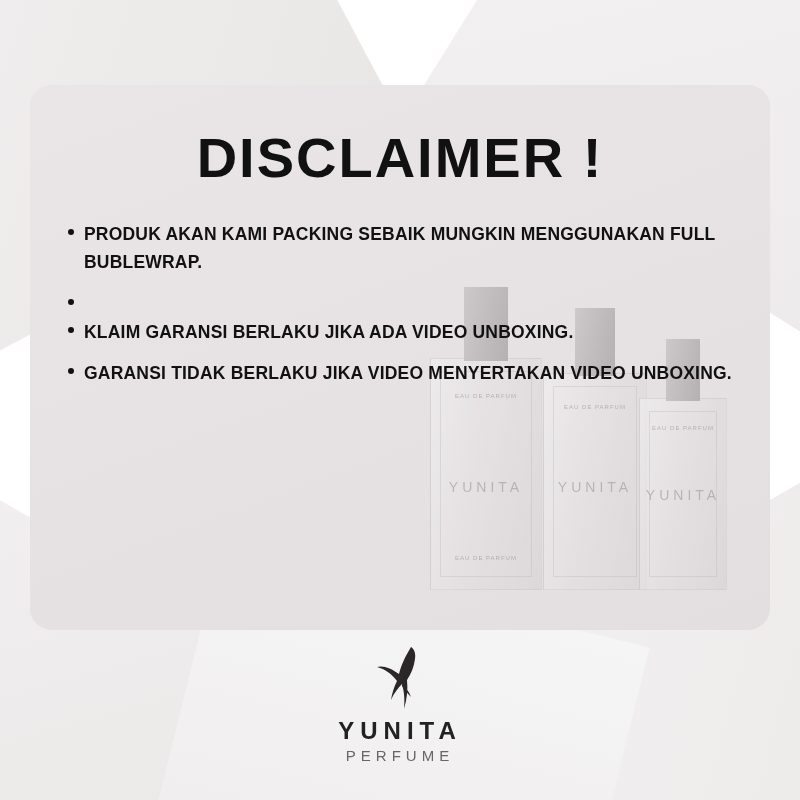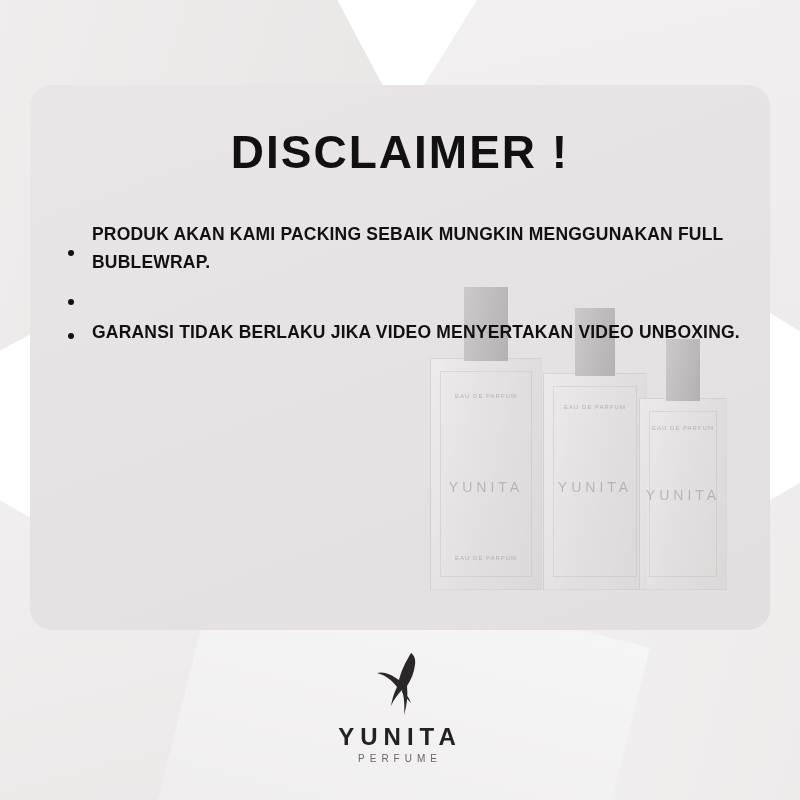--- a/index.html
+++ b/index.html
@@ -125,38 +125,37 @@
   .bottle-b .cap { top: -66px; width: 40px; height: 68px; }
   .bottle-c { left: 214px; width: 86px; height: 190px; }
   .bottle-c .cap { top: -60px; width: 34px; height: 62px; }
 
   
   .title {
     position: absolute;
     top: 40px;
     left: 0; right: 0;
     text-align: center;
-    font-size: 46px;
+    font-size: 56px;
     font-weight: bold;
     letter-spacing: 2px;
     color: #111111;
   }
 
   
   .bullets {
     position: absolute;
     top: 135px;
     left: 38px;
     right: 28px;
   }
   .bullet-row {
     display: flex;
-    align-items: center;
+    align-items: flex-start;
     margin-bottom: 13px;
-    gap: 8px;
   }
   .bullet-dot {
     flex: 0 0 auto;
     width: 6px;
     height: 6px;
     border-radius: 50%;
     background: #111111;
     margin-top: 9px;
     margin-right: 10px;
   }
@@ -182,21 +181,21 @@
   }
   .logo-name {
     font-size: 24px;
     font-weight: bold;
     letter-spacing: 6px;
     color: #222222;
     line-height: 1;
   }
   .logo-sub {
     margin-top: 4px;
-    font-size: 10px;
+    font-size: 15px;
     letter-spacing: 5px;
     color: #6a6566;
   }
 </style>
 </head>
 <body>
 
 <div class="poster">
 
   <div class="bg-facet facet-tl"></div>
@@ -232,20 +231,24 @@
 
     <div class="title">DISCLAIMER !</div>
 
     <div class="bullets">
       <div class="bullet-row">
         <div class="bullet-dot"></div>
         <div class="bullet-text">PRODUK AKAN KAMI PACKING SEBAIK MUNGKIN MENGGUNAKAN FULL BUBLEWRAP.</div>
       </div>
       <div class="bullet-row">
         <div class="bullet-dot"></div>
+      </div>
+      <div class="bullet-row">
+        <div class="bullet-dot"></div>
+        <div class="bullet-text"> KLAIM GARANSI BERLAKU JIKA ADA VIDEO UNBOXING.</div>
       </div>
       <div class="bullet-row">
         <div class="bullet-dot"></div>
         <div class="bullet-text">GARANSI TIDAK BERLAKU JIKA VIDEO MENYERTAKAN VIDEO UNBOXING.</div>
       </div>
     </div>
   </div>
 
   <div class="logo-block">
     <div class="logo-mark">

